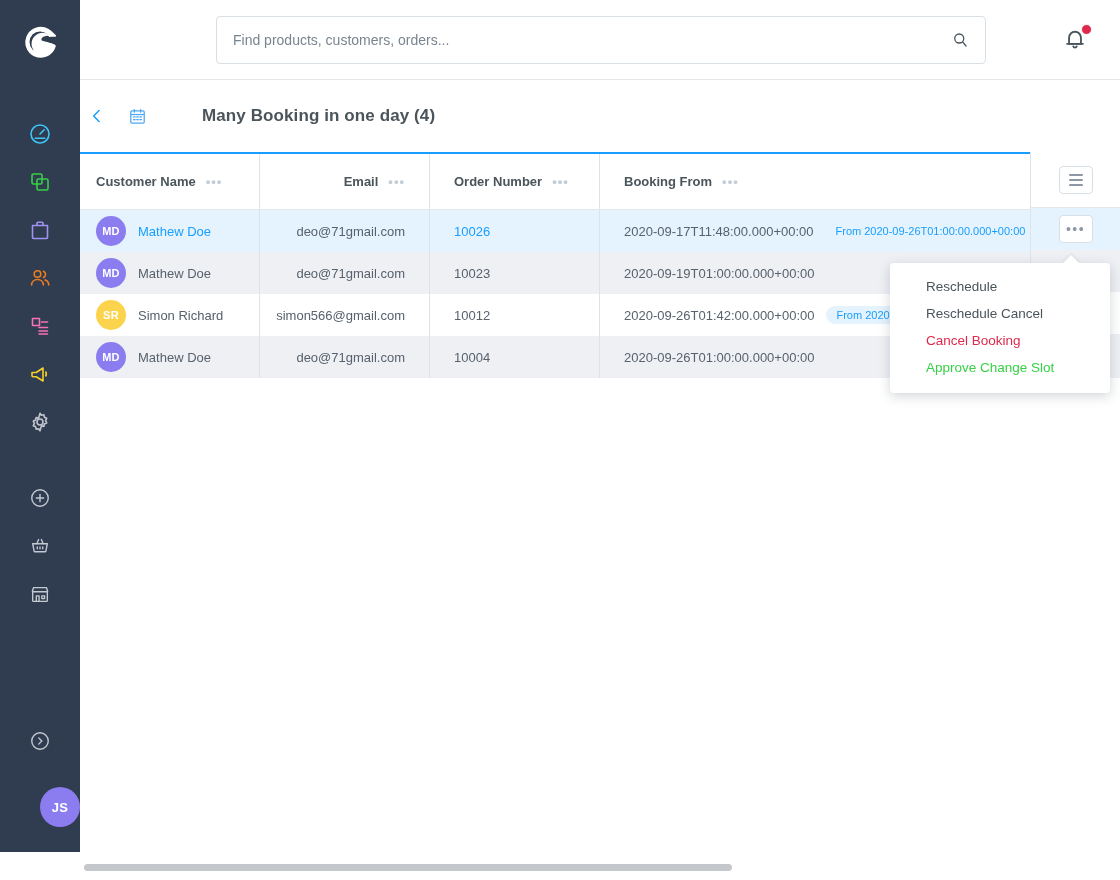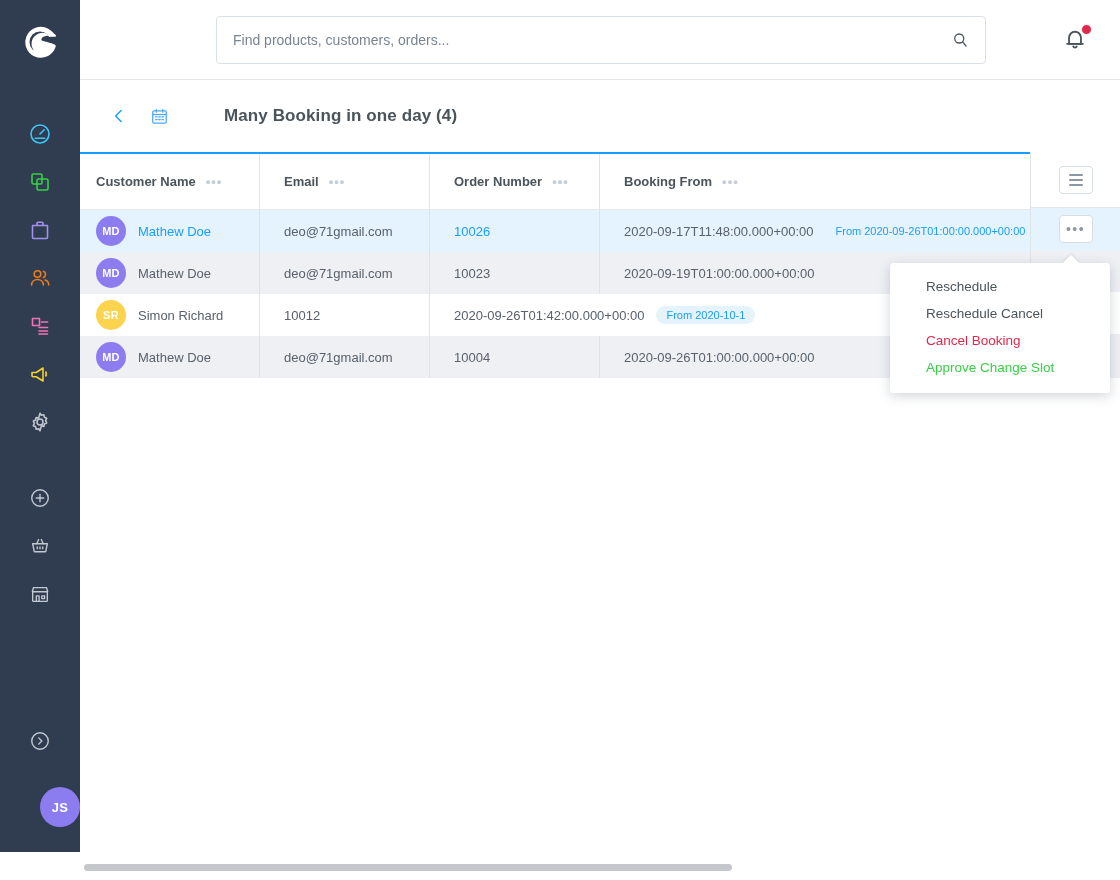--- a/index.html
+++ b/index.html
@@ -76,21 +76,20 @@
     width: 11px; height: 11px; border-radius: 50%;
     background: #de294c; border: 1.5px solid #fff;
   }
 
   
   .page-header {
     position: absolute; left: 80px; top: 80px;
     width: 1040px; height: 72px;
     background: #fff;
     display: flex; align-items: center;
-    padding-left: 22px;
   }
   .hdr-back { width: 34px; height: 34px; display:flex; align-items:center; justify-content:center; cursor:pointer; }
   .hdr-cal  { width: 34px; height: 34px; display:flex; align-items:center; justify-content:center; margin-left: 6px; cursor:pointer; }
   .page-title {
     margin-left: 48px;
     font-size: 17px; font-weight: 700; color: #4a545b;
     letter-spacing: .1px;
   }
 
   
@@ -121,21 +120,21 @@
   .row.r-sel   { background: #e4f3fe; }
 
   .cell {
     display: flex; align-items: center;
     padding: 0 24px;
     border-right: 1px solid #dfe3e8;
     font-size: 13px; color: #58616c;
     white-space: nowrap; overflow: hidden;
   }
   .c-name  { width: 180px; padding-left: 16px; }
-  .c-email { width: 170px; }
+  .c-email { width: 170px; justify-content: flex-end; }
   .c-order { width: 170px; }
   .c-book  { width: 610px; border-right: none; }
 
   .header-row .cell {
     font-size: 13px; font-weight: 700; color: #4a545b;
     border-right: 1px solid #dfe3e8;
   }
   .header-row .c-name { padding-left: 16px; }
   .hdr-dots {
     margin-left: 10px; color: #c3cdd7; font-size: 13px; letter-spacing: 1px;
@@ -402,20 +401,21 @@
         <div class="cell c-book">
           <span>2020-09-19T01:00:00.000+00:00</span>
         </div>
       </div>
 
       <div class="row r-plain">
         <div class="cell c-name">
           <span class="avatar" style="background:#fbd34d">SR</span>
           <span>Simon Richard</span>
         </div>
+        <div class="cell c-email">simon566@gmail.com</div>
         <div class="cell c-order">10012</div>
         <div class="cell c-book">
           <span>2020-09-26T01:42:00.000+00:00</span>
           <span class="badge">From 2020-10-1</span>
         </div>
       </div>
 
       <div class="row r-alt">
         <div class="cell c-name">
           <span class="avatar" style="background:#8b7cf0">MD</span>

